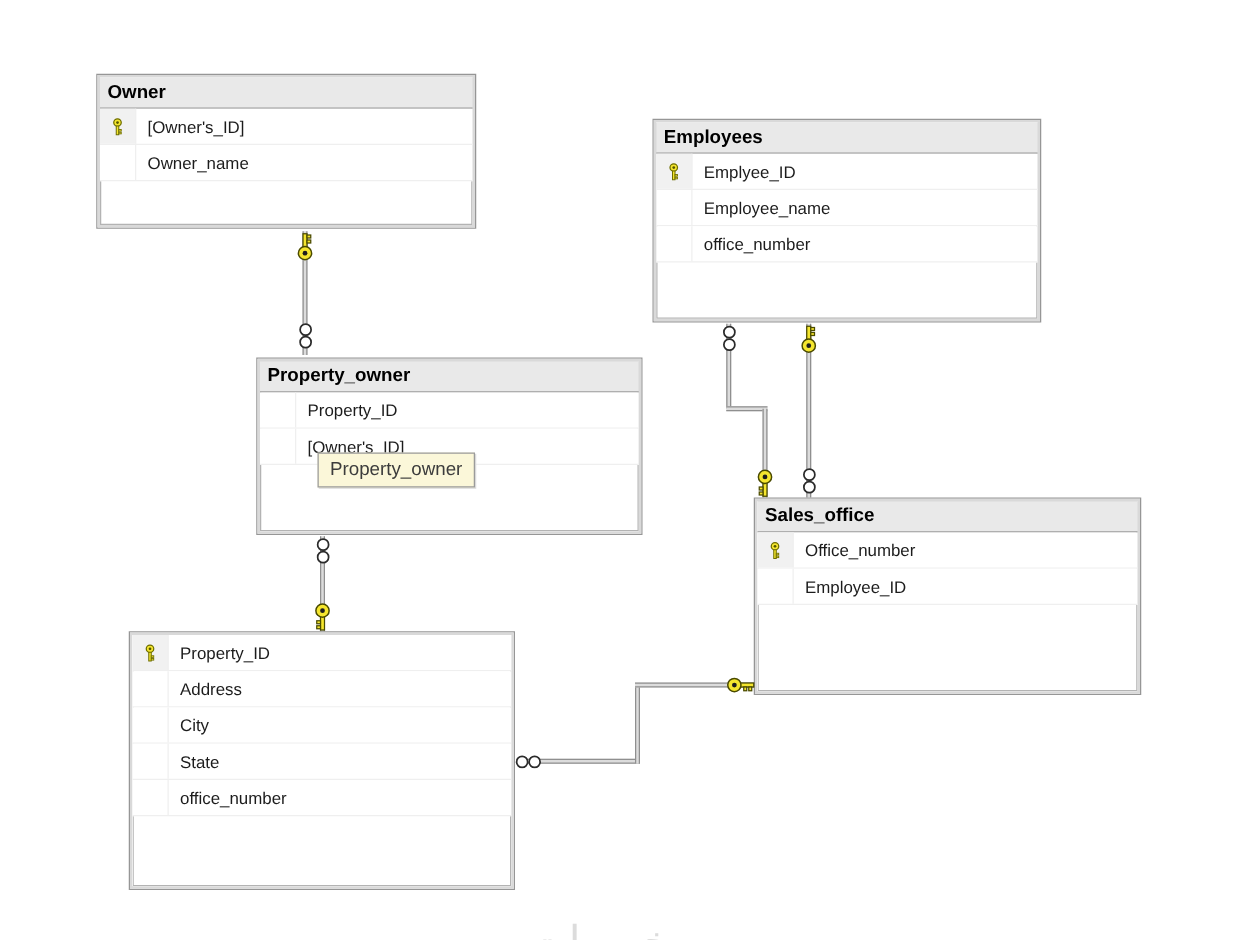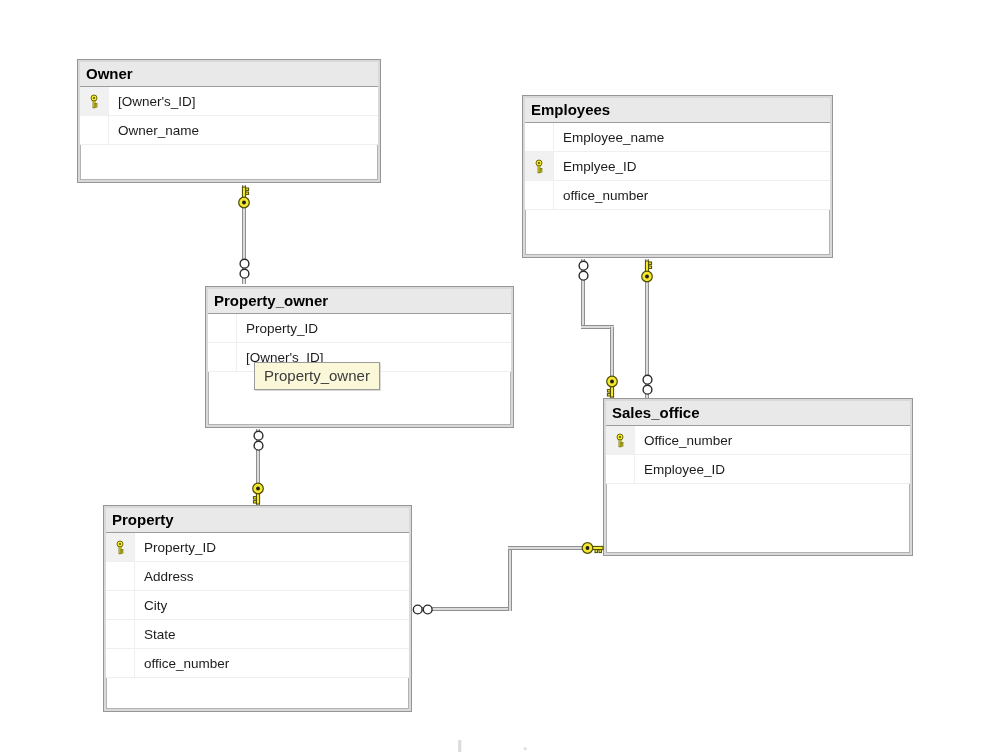--- a/index.html
+++ b/index.html
@@ -162,34 +162,34 @@
     </div>
     <div class="tbl-row">
       <div class="icon-cell"></div>
       <div class="col-name">Owner_name</div>
     </div>
   </div>
 
   <div class="dbtable" style="left:523px; top:96px; width:309px; height:161px;">
     <div class="tbl-header">Employees</div>
     <div class="tbl-row">
+      <div class="icon-cell pk">
+        <svg width="10" height="15" viewBox="0 0 10 15">
+          <circle cx="5" cy="4" r="3" fill="#f5e62e" stroke="#6e6e00" stroke-width="1"></circle>
+          <circle cx="5" cy="4" r="1.1" fill="#555500"></circle>
+          <rect x="4" y="6.8" width="2" height="7" fill="#f5e62e" stroke="#6e6e00" stroke-width="0.8"></rect>
+          <rect x="6" y="9.6" width="2" height="1.3" fill="#f5e62e" stroke="#6e6e00" stroke-width="0.7"></rect>
+          <rect x="6" y="11.8" width="2" height="1.3" fill="#f5e62e" stroke="#6e6e00" stroke-width="0.7"></rect>
+        </svg>
+      </div>
+      <div class="col-name">Emplyee_ID</div>
+    </div>
+    <div class="tbl-row">
       <div class="icon-cell"></div>
       <div class="col-name">Employee_name</div>
-    </div>
-    <div class="tbl-row">
-      <div class="icon-cell pk">
-        <svg width="10" height="15" viewBox="0 0 10 15">
-          <circle cx="5" cy="4" r="3" fill="#f5e62e" stroke="#6e6e00" stroke-width="1"></circle>
-          <circle cx="5" cy="4" r="1.1" fill="#555500"></circle>
-          <rect x="4" y="6.8" width="2" height="7" fill="#f5e62e" stroke="#6e6e00" stroke-width="0.8"></rect>
-          <rect x="6" y="9.6" width="2" height="1.3" fill="#f5e62e" stroke="#6e6e00" stroke-width="0.7"></rect>
-          <rect x="6" y="11.8" width="2" height="1.3" fill="#f5e62e" stroke="#6e6e00" stroke-width="0.7"></rect>
-        </svg>
-      </div>
-      <div class="col-name">Emplyee_ID</div>
     </div>
     <div class="tbl-row">
       <div class="icon-cell"></div>
       <div class="col-name">office_number</div>
     </div>
   </div>
 
   <div class="dbtable" style="left:206px; top:287px; width:307px; height:140px;">
     <div class="tbl-header">Property_owner</div>
     <div class="tbl-row">
@@ -216,21 +216,20 @@
       </div>
       <div class="col-name">Office_number</div>
     </div>
     <div class="tbl-row">
       <div class="icon-cell"></div>
       <div class="col-name">Employee_ID</div>
     </div>
   </div>
 
   <div class="dbtable" style="left:104px; top:506px; width:307px; height:205px;">
-    <div class="tbl-header">Property</div>
     <div class="tbl-row">
       <div class="icon-cell pk">
         <svg width="10" height="15" viewBox="0 0 10 15">
           <circle cx="5" cy="4" r="3" fill="#f5e62e" stroke="#6e6e00" stroke-width="1"></circle>
           <circle cx="5" cy="4" r="1.1" fill="#555500"></circle>
           <rect x="4" y="6.8" width="2" height="7" fill="#f5e62e" stroke="#6e6e00" stroke-width="0.8"></rect>
           <rect x="6" y="9.6" width="2" height="1.3" fill="#f5e62e" stroke="#6e6e00" stroke-width="0.7"></rect>
           <rect x="6" y="11.8" width="2" height="1.3" fill="#f5e62e" stroke="#6e6e00" stroke-width="0.7"></rect>
         </svg>
       </div>

